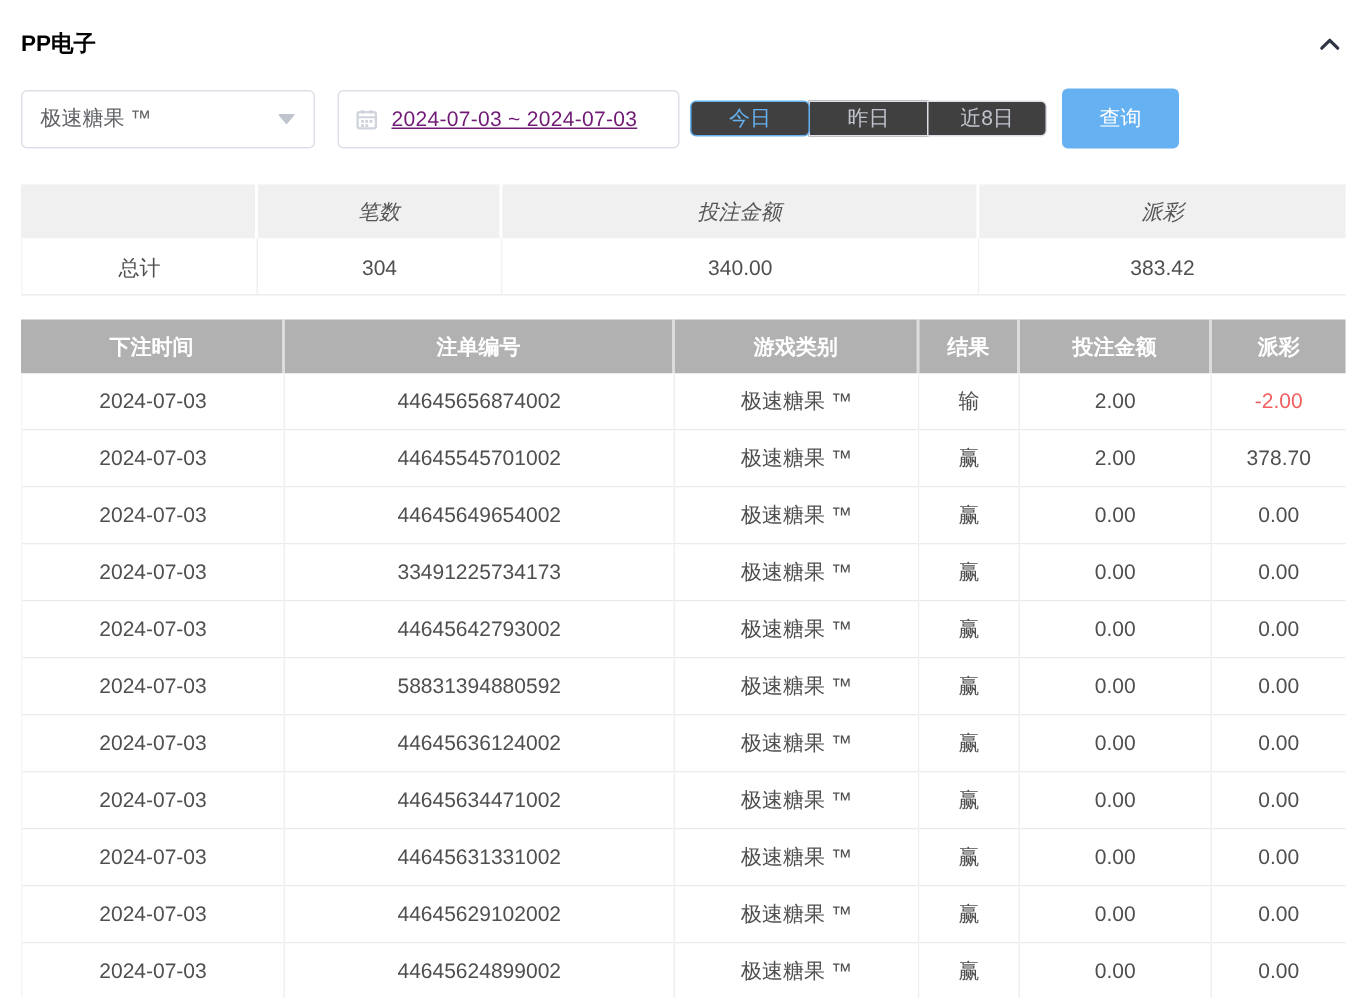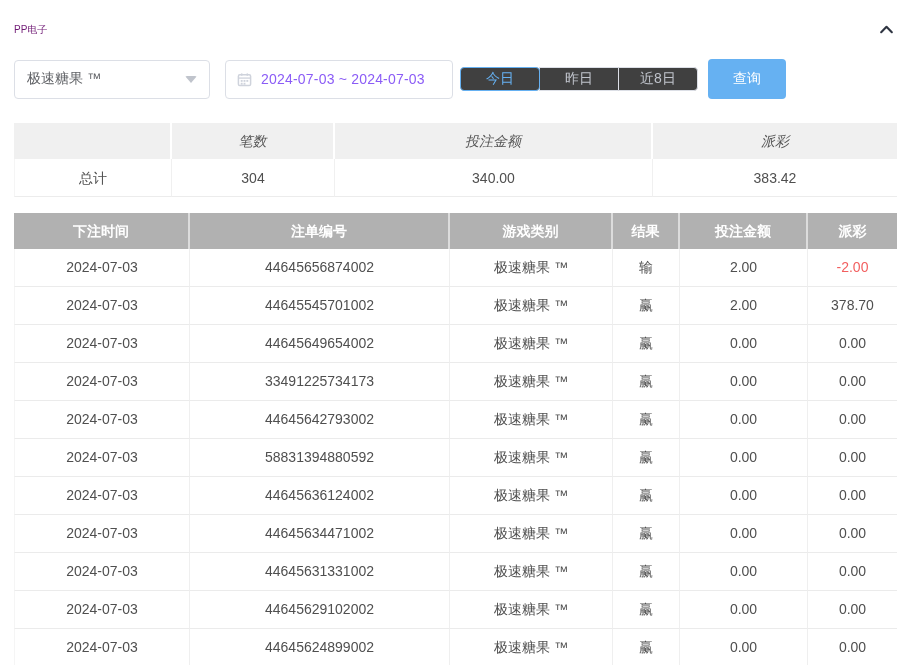--- a/index.html
+++ b/index.html
@@ -8,33 +8,33 @@
     --detail-header-bg:#b1b1b1;
     --summary-header-bg:#f0f0f0;
   }
   *{box-sizing:border-box;margin:0;padding:0;}
   html,body{width:911px;height:665px;overflow:hidden;background:#fff;
     font-family:"Liberation Sans","DejaVu Sans",sans-serif;font-size:14px;color:#565656;}
   .container{padding:0 14px;}
 
   
   .panel-header{display:flex;justify-content:space-between;align-items:center;padding-top:19px;}
-  .panel-title{font-size:10px;font-weight:400;color:#701a75;}
+  .panel-title{font-size:15px;font-weight:700;color:#000000;}
   .collapse-btn{background:none;border:none;cursor:pointer;padding:2px;line-height:0;}
 
   
   .controls{margin-top:19px;display:flex;align-items:center;}
   .select-box{width:196px;height:39px;border:1px solid #dcdfe6;border-radius:4px;background:#fff;
     display:flex;align-items:center;justify-content:space-between;padding:0 12px;cursor:pointer;}
   .select-value{color:#606266;}
   .caret-down{width:0;height:0;border-left:6px solid transparent;border-right:6px solid transparent;
     border-top:7px solid #c0c4cc;border-radius:2px;}
   .date-box{width:228px;height:39px;border:1px solid #dcdfe6;border-radius:4px;background:#fff;
     display:flex;align-items:center;padding:0 11px;margin-left:15px;cursor:pointer;}
-  .date-value{color:#8b5cf6;margin-left:9px;letter-spacing:.2px;}
+  .date-value{color:#701a75;margin-left:9px;letter-spacing:.2px;text-decoration:underline;}
   .btn-group{display:flex;margin-left:7px;}
   .quick-btn{height:24px;width:80px;background:#404040;border:1px solid #dcdfe6;color:#c0c4cc;
     font-size:14px;cursor:pointer;margin-left:-1px;position:relative;}
   .quick-btn:first-child{border-radius:4px 0 0 4px;margin-left:0;}
   .quick-btn:last-child{border-radius:0 4px 4px 0;}
   .quick-btn.active{border-color:var(--accent-blue);color:var(--accent-blue);z-index:1;border-radius:4px;}
   .search-btn{margin-left:10px;width:78px;height:40px;border:none;border-radius:4px;
     background:var(--accent-blue);color:#fff;font-size:14px;cursor:pointer;}
 
   

